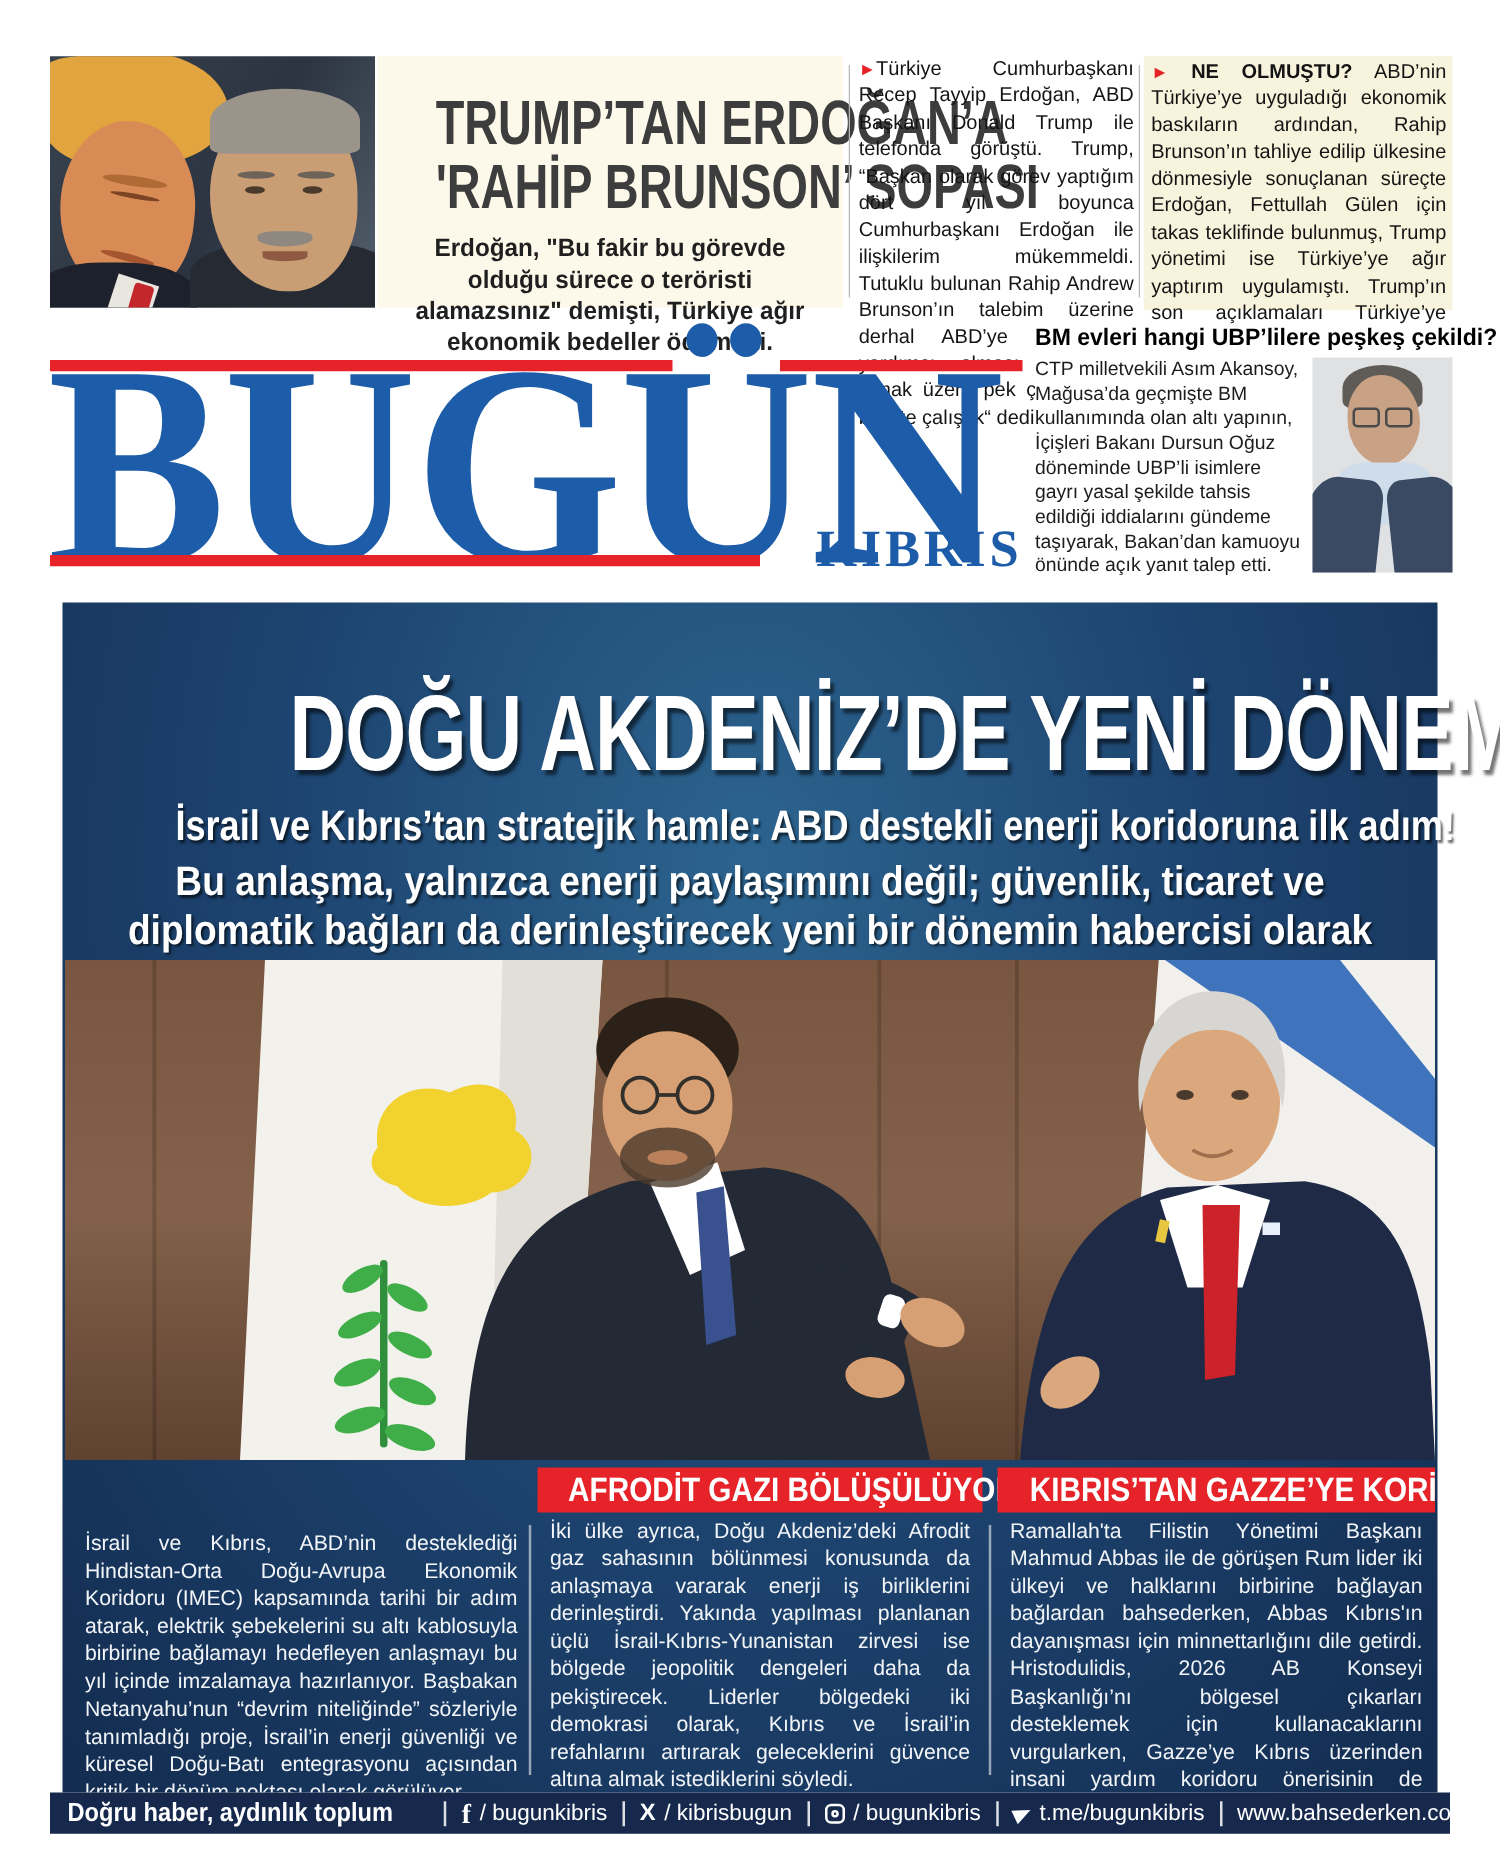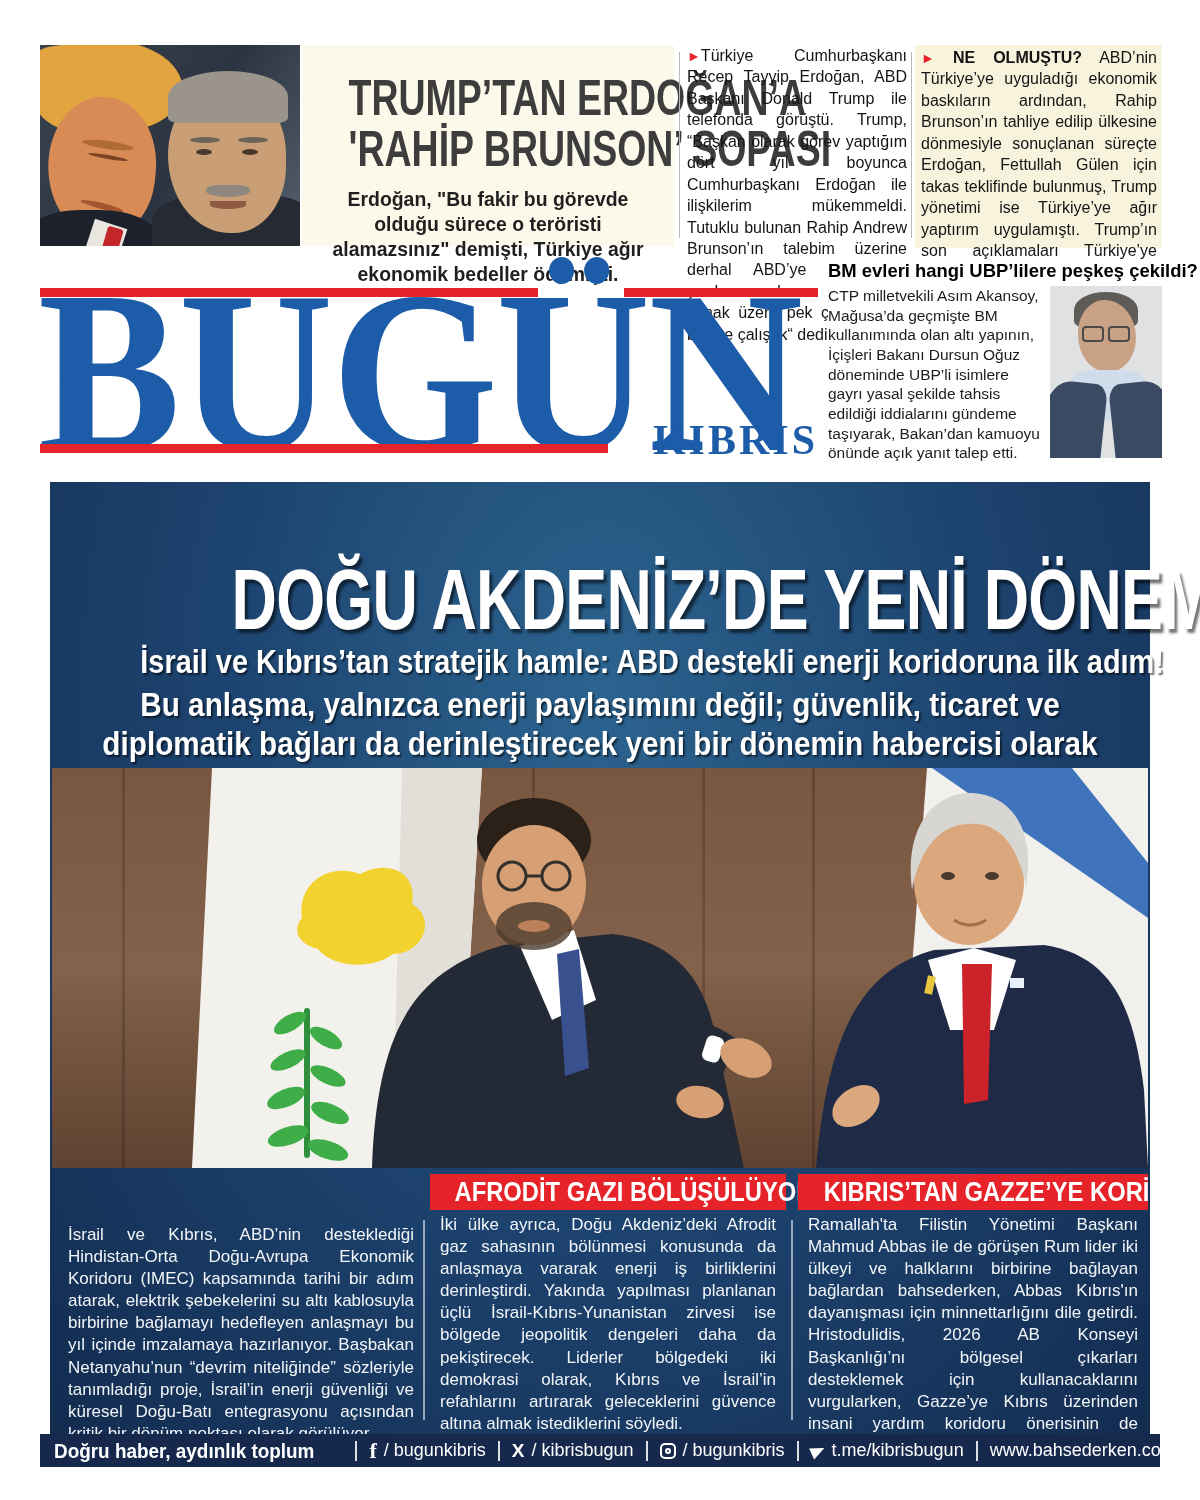--- a/index.html
+++ b/index.html
@@ -74,21 +74,21 @@
   .bm-blazer2 { position:absolute; left:62px; top:96px; width:60px; height:80px; background:#3b4a63; border-radius:20% 40% 0 0; transform:rotate(-6deg); }
   .bm-body { font-size:15.5px; line-height:1.27; color:#1c1c1c; text-align:left; }
 
   
   .main-panel { position:absolute; left:50px; top:482px; width:1100px; height:952px;
     background:radial-gradient(ellipse at 50% 22%, #2c648f 0%, #1d4470 48%, #132c50 100%); }
   .red-banner { position:absolute; left:30px; top:489px; width:1140px; height:44px; background:#e52328;
     box-shadow:0 5px 8px rgba(0,0,0,.4); text-align:center; }
   .red-banner span { display:inline-block; font-size:30px; font-weight:bold; color:#fff; line-height:44px;
     white-space:nowrap; transform:scaleX(.88); transform-origin:center; text-shadow:2px 2px 0 rgba(0,0,0,.35); }
-  .main-headline { position:absolute; left:50px; top:538px; width:1100px; text-align:center;margin-top:12px; }
+  .main-headline { position:absolute; left:50px; top:538px; width:1100px; text-align:center; }
   .main-headline span { display:inline-block; font-size:86px; font-weight:bold; color:#fff; white-space:nowrap;
     transform:scaleX(.73); transform-origin:center; letter-spacing:-1px;
     text-shadow:4px 4px 3px rgba(0,0,0,.55); }
   .sub1 { position:absolute; left:50px; top:642px; width:1100px; text-align:center; }
   .sub1 span { display:inline-block; font-size:34px; font-weight:bold; color:#fff; white-space:nowrap;
     transform:scaleX(.85); transform-origin:center; text-shadow:2px 2px 2px rgba(0,0,0,.6); }
   .sub2 { position:absolute; left:50%; top:686px; width:1190px; text-align:center;
     transform:translateX(-50%) scaleX(.9); font-size:33px; font-weight:bold; color:#fff; line-height:1.17;
     text-shadow:2px 2px 2px rgba(0,0,0,.6); }
 
@@ -295,21 +295,21 @@
     <span class="f-sep"></span>
     <span class="f-item">
       <span class="ig-icon">
           <span class="ig-dot"></span>
         </span>
       <span>/ bugunkibris</span>
     </span>
     <span class="f-sep"></span>
     <span class="f-item">
       <span class="tg-icon"></span>
-      <span>t.me/kibrisbugun</span>
+      <span>t.me/bugunkibris</span>
     </span>
     <span class="f-sep"></span>
     <span class="f-item f-grow">
       <span>www.bahsederken.com</span>
     </span>
   </div>
 
 </div>
 
 </body></html>

